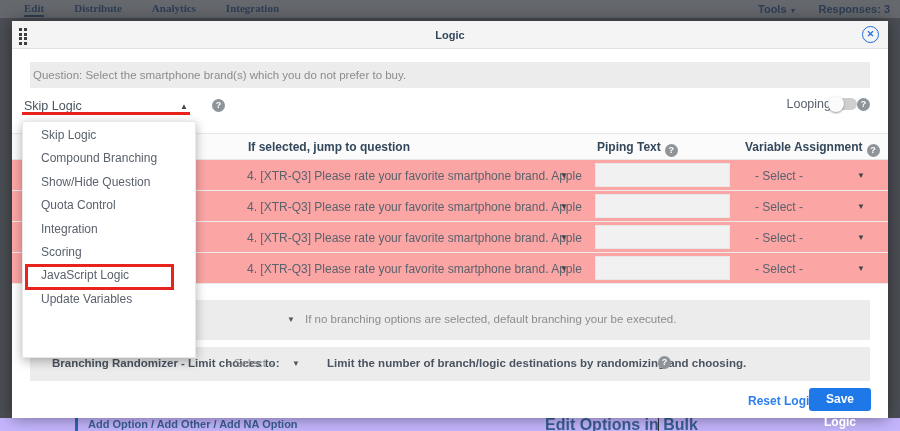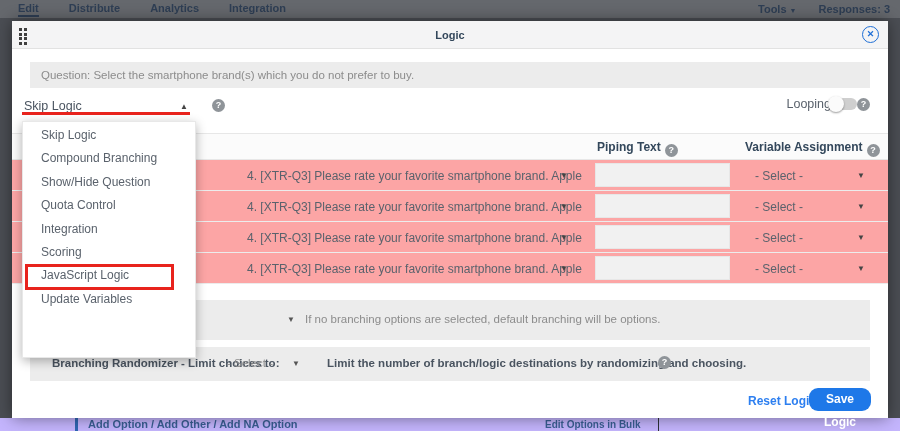--- a/index.html
+++ b/index.html
@@ -2,48 +2,48 @@
 <html><head>
 <meta charset="utf-8">
 <style>
   * { margin:0; padding:0; box-sizing:border-box; }
   body { font-family:"Liberation Sans", sans-serif; }
   .stage { position:relative; width:900px; height:431px; background:#4b4e54; overflow:hidden; }
 
   
   .topbar { position:absolute; left:0; top:0; width:900px; height:18px; background:#65686d;
             display:flex; align-items:center; font-size:11px; font-weight:700; color:#2e3e54; }
-  .topbar-tabs { display:flex; gap:30px; padding-left:18px; }
+  .topbar-tabs { display:flex; gap:30px; padding-left:24px;font-family:Liberation Serif, serif; }
   .topbar-tab { cursor:default; }
   .topbar-tab.active { text-decoration:none; border-bottom:2px solid #2e3e54; padding-bottom:1px; }
   .topbar-right { margin-left:auto; display:flex; gap:22px; padding-right:10px; align-items:center; }
   .caret-sm { font-size:7px; margin-left:3px; }
 
   
   .bottom-strip { position:absolute; left:0; top:418px; width:900px; height:13px; background:#c4b5fd; overflow:hidden; }
   .strip-bluebar { position:absolute; left:75px; top:0; width:3px; height:13px; background:#2f66b3; }
   .strip-link1 { position:absolute; left:88px; top:0; font-size:11px; color:#3a5f94; font-weight:700; line-height:13px; }
-  .strip-link2 { position:absolute; left:545px; top:0; font-size:10px; color:#3a5f94; font-weight:700; line-height:13px; }
+  .strip-link2 { position:absolute; left:545px; top:0; font-size:16px; color:#3a5f94; font-weight:700; line-height:13px; }
   .strip-divider { position:absolute; left:658px; top:0; width:1px; height:13px; background:#2e3238; }
 
   
   .modal { position:absolute; left:12px; top:21px; width:876px; height:397px; background:#ffffff;
            box-shadow:0 0 16px rgba(0,0,0,0.45); border-radius:2px; }
   .modal-header { position:absolute; left:0; top:0; width:876px; height:28px; background:#f4f4f5;
                   border-bottom:1px solid #e2e2e2; }
   .drag-handle { position:absolute; left:7px; top:7px; display:grid;
                  grid-template-columns:3px 3px; grid-template-rows:3px 3px 3px 3px; gap:1.5px; }
   .drag-handle span { background:#3f3f3f; }
   .modal-title { position:absolute; left:0; top:0; width:876px; height:28px; line-height:28px; text-align:center;
                  font-size:11px; font-weight:700; color:#33475b; }
   .close-btn { position:absolute; right:9px; top:5px; width:17px; height:17px; border:1.5px solid #1f6fd6;
                border-radius:50%; color:#1f6fd6; font-size:9px; font-weight:700; text-align:center; line-height:14px; cursor:pointer; }
 
   .question-bar { position:absolute; left:18px; top:41px; width:840px; height:26px; background:#ececec;
-                  font-size:11.5px; color:#8c8c8c; line-height:26px; padding-left:11px; }
+                  font-size:11.5px; color:#8c8c8c; line-height:26px; padding-left:3px; }
 
   
   .logic-select { position:absolute; left:10px; top:76px; width:180px; height:22px; font-size:12.5px;
                   color:#4a5460; cursor:pointer; }
   .logic-select .val { position:absolute; left:2px; top:2px; }
   .logic-select .caret { position:absolute; right:14px; top:5px; font-size:8px; color:#444; }
   .help-icon { display:inline-block; width:13px; height:13px; border-radius:50%; background:#8f9499; color:#fff;
                font-size:9px; font-weight:700; text-align:center; line-height:13px; }
   .help-logic { position:absolute; left:200px; top:78px; }
   .looping-wrap { position:absolute; right:18px; top:76px; display:flex; align-items:center; }
@@ -78,21 +78,21 @@
   .gr2-label { position:absolute; left:4px; top:10px; font-size:11.5px; font-weight:700; color:#4a5460;margin-left:18px; }
   .gr2-select { position:absolute; left:197px; top:10px; font-size:11.5px; color:#8c8c8c; cursor:pointer; }
   .gr2-caret { position:absolute; left:262px; top:12px; font-size:8px; color:#555; cursor:pointer; }
   .gr2-note { position:absolute; left:297px; top:10px; font-size:11.5px; font-weight:700; color:#4a5460; }
   .gr2-help { position:absolute; left:628px; top:9px; }
 
   
   .modal-footer { position:absolute; left:0; top:360px; width:876px; height:37px; background:#fff; }
   .reset-link { position:absolute; left:736px; top:13px; font-size:12px; font-weight:700; color:#2d7ff0; cursor:pointer; }
   .save-btn { position:absolute; left:797px; top:7px; width:62px; height:23px; background:#1e78e8; color:#fff;
-              font-size:12px; font-weight:700; text-align:center; line-height:23px; border-radius:9px; cursor:pointer; }
+              font-size:12px; font-weight:700; text-align:center; line-height:23px; border-radius:3px; cursor:pointer; }
 
   
   .dropdown { position:absolute; left:22px; top:121px; width:174px; height:237px; background:#ffffff;
               box-shadow:0 3px 10px rgba(0,0,0,0.3); border:1px solid #e8e8e8; padding-top:2px; z-index:5; }
   .dd-item { height:23.4px; line-height:23.4px; padding-left:18px; font-size:12px; color:#5a626c; cursor:pointer; }
 
   
   .ann-underline { position:absolute; left:22px; top:112px; width:168px; height:3px; background:#e8231d; z-index:7; }
   .ann-box { position:absolute; left:25px; top:264px; width:149px; height:26px; border:3px solid #e8231d; z-index:7; }
 </style>
@@ -148,20 +148,21 @@
 
     <div class="looping-wrap">
       <span class="looping-label">Looping</span>
       <span class="toggle">
           <span class="knob"></span>
         </span>
       <span class="help-icon">?</span>
     </div>
 
     <div class="tbl-header">
+      <span class="th-jump">If selected, jump to question</span>
       <span class="th-piping"><span>Piping Text</span><span class="help-icon th-help">?</span></span>
       <span class="th-var"><span>Variable Assignment</span><span class="help-icon th-help">?</span></span>
     </div>
 
     <div class="tbl-row row-0">
       <span class="cell-jump">4. [XTR-Q3] Please rate your favorite smartphone brand. Apple</span>
       <span class="cell-jump-caret">▼</span>
       <input class="cell-piping" value="" style="">
       <span class="cell-select">- Select -</span>
       <span class="cell-select-caret">▼</span>
@@ -183,21 +184,21 @@
     <div class="tbl-row row-3">
       <span class="cell-jump">4. [XTR-Q3] Please rate your favorite smartphone brand. Apple</span>
       <span class="cell-jump-caret">▼</span>
       <input class="cell-piping" value="" style="">
       <span class="cell-select">- Select -</span>
       <span class="cell-select-caret">▼</span>
     </div>
 
     <div class="gray-row1">
       <span class="gr1-caret">▼</span>
-      <span class="gr1-note">If no branching options are selected, default branching will be options.</span>
+      <span class="gr1-note">If no branching options are selected, default branching your be executed.</span>
     </div>
 
     <div class="gray-row2">
       <span class="gr2-label">Branching Randomizer - Limit choices to:</span>
       <span class="gr2-select">- Select -</span>
       <span class="gr2-caret">▼</span>
       <span class="gr2-note">Limit the number of branch/logic destinations by randomizing and choosing.</span>
       <span class="help-icon gr2-help">?</span>
     </div>
 

